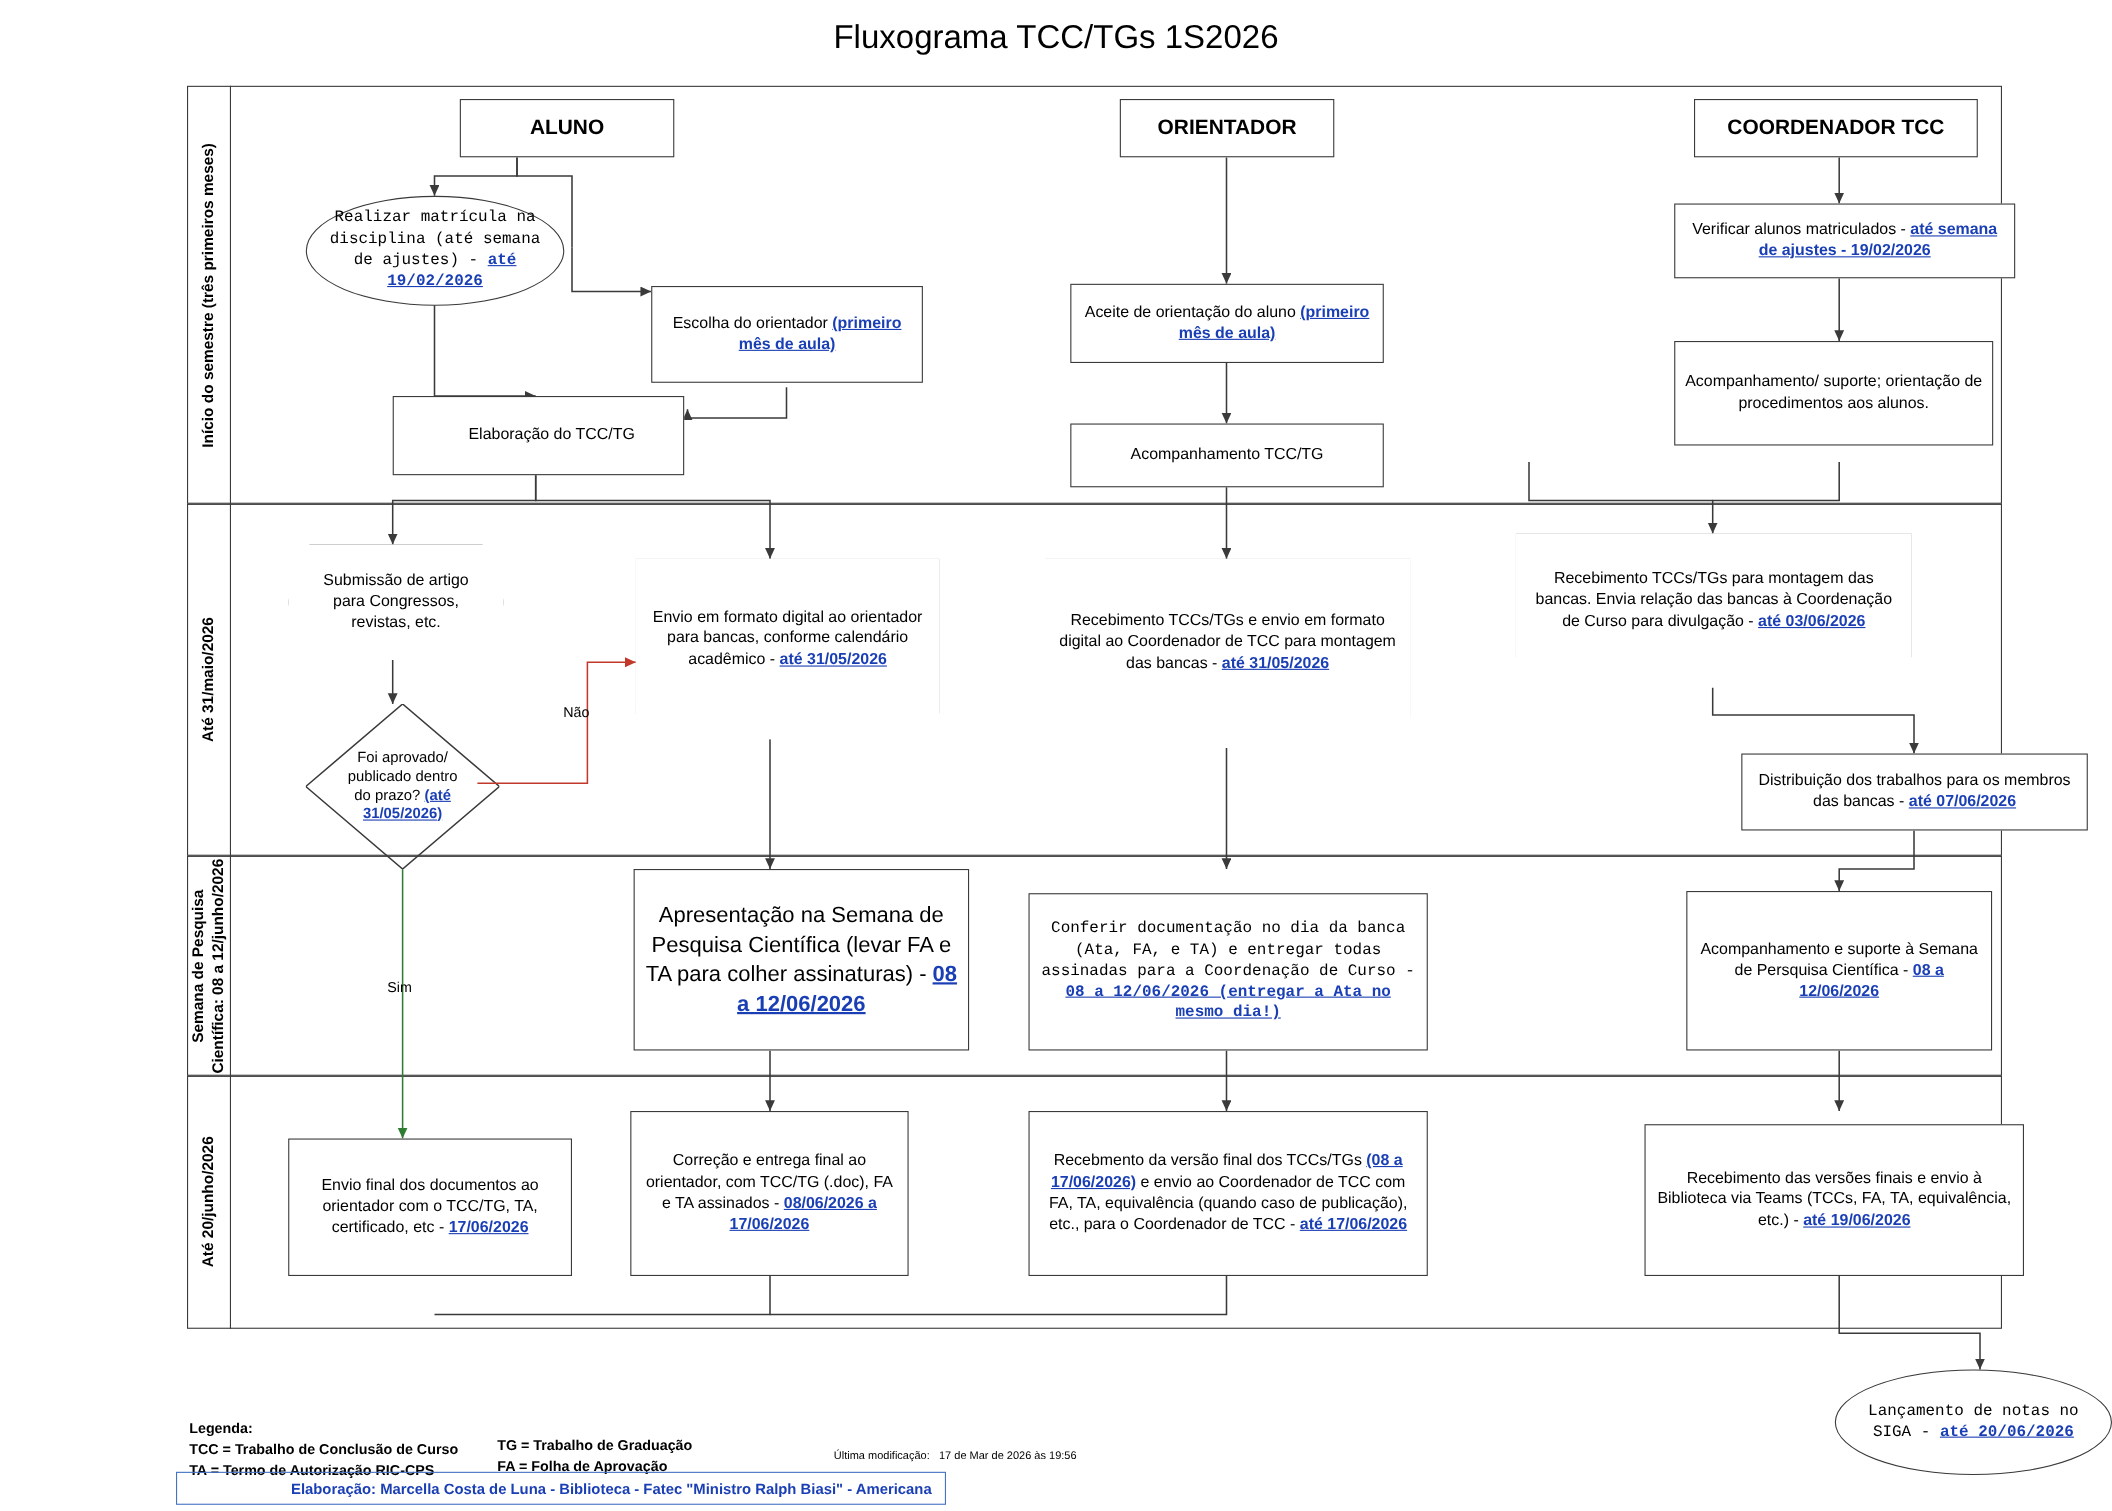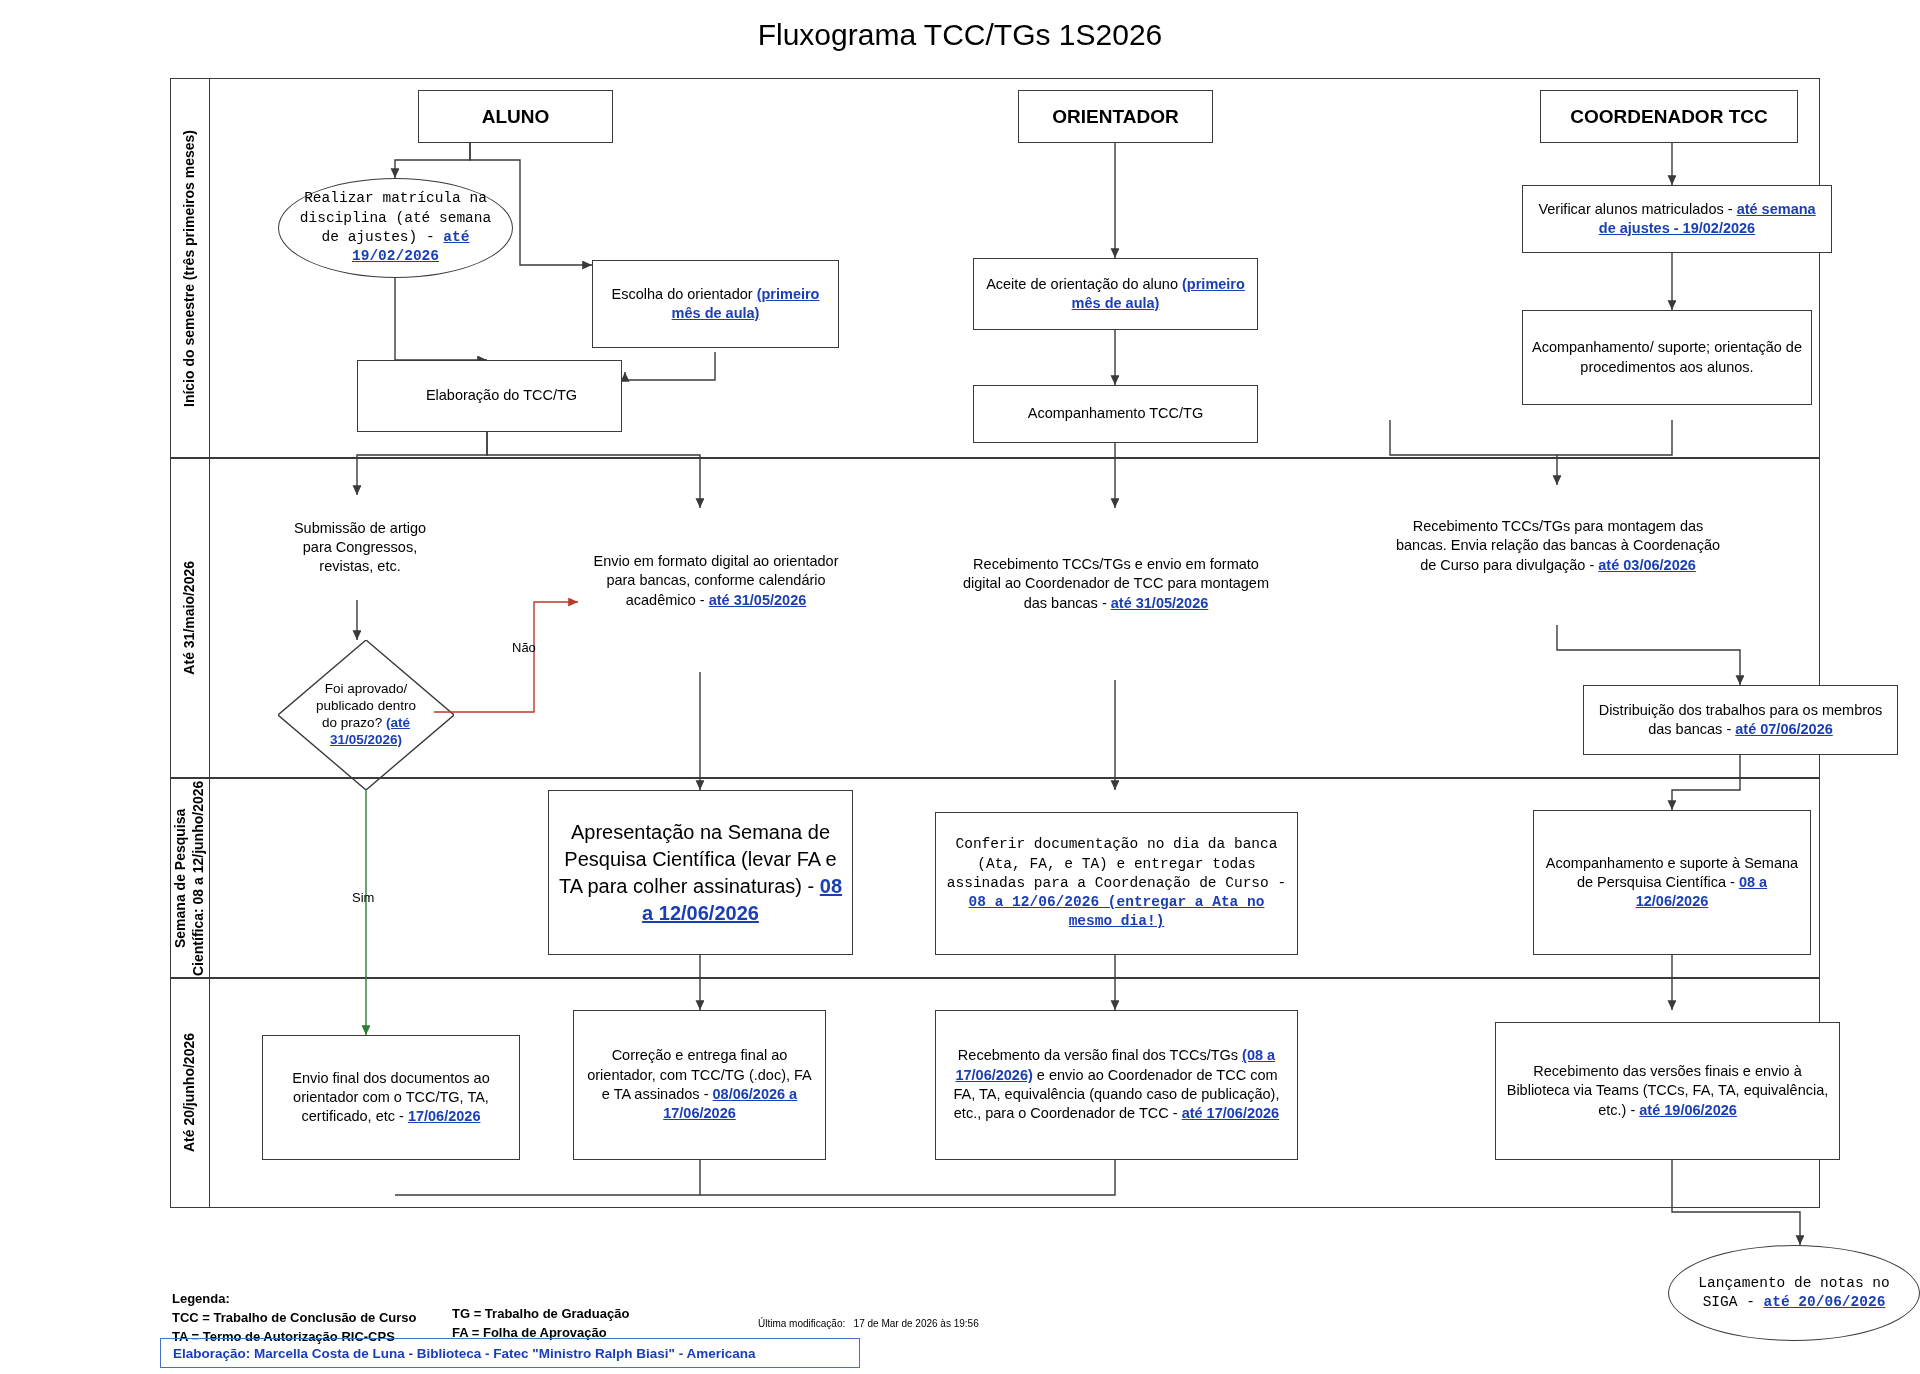--- a/index.html
+++ b/index.html
@@ -34,21 +34,21 @@
 
   .node{
     position:absolute;box-sizing:border-box;
     border:1px solid #3a3a3a;background:#fff;
     display:flex;align-items:center;justify-content:center;
     text-align:center;font-size:14.5px;line-height:1.33;
     padding:4px 8px;
   }
   .hdr{font-weight:bold;font-size:19px;}
   .ellipse{border-radius:50%;font-family:Liberation Mono, monospace;}
-  .big{font-size:20px;line-height:1.35;}
+  .big{font-size:20px;line-height:1.35;margin-left:28px;}
   .lnk{color:#1a3fb5;text-decoration:underline;font-weight:bold;}
 
   
   .doc{
     position:absolute;box-sizing:border-box;background:#fff;
     display:flex;align-items:center;justify-content:center;text-align:center;
     font-size:14.5px;line-height:1.33;padding:4px 10px 22px 10px;
   }
   .doc .docsvg{position:absolute;left:0;top:0;width:100%;height:100%;z-index:-1;}
 
@@ -68,21 +68,21 @@
   .diamond .dtext{position:relative;z-index:1;width:118px;}
 
   .edge-label{position:absolute;font-size:13px;}
 
   .legend{position:absolute;font-size:13px;line-height:1.45;font-weight:bold;}
   .legend .ttl{font-weight:bold;}
   .mod{position:absolute;font-size:10px;font-weight:normal;}
   .credit{
     position:absolute;border:1px solid #4472c4;box-sizing:border-box;
     color:#1a3fb5;font-weight:bold;font-size:13.5px;
-    display:flex;align-items:center;justify-content:flex-start;padding:5px 12px;
+    display:flex;align-items:center;justify-content:flex-end;padding:5px 12px;
   }
 </style>
 </head>
 <body>
 
 <div class="canvas">
 
   <div class="title">Fluxograma TCC/TGs 1S2026</div>
 
   <div class="lane" style="left:170px;top:78px;width:1650px;height:380px;"></div>

